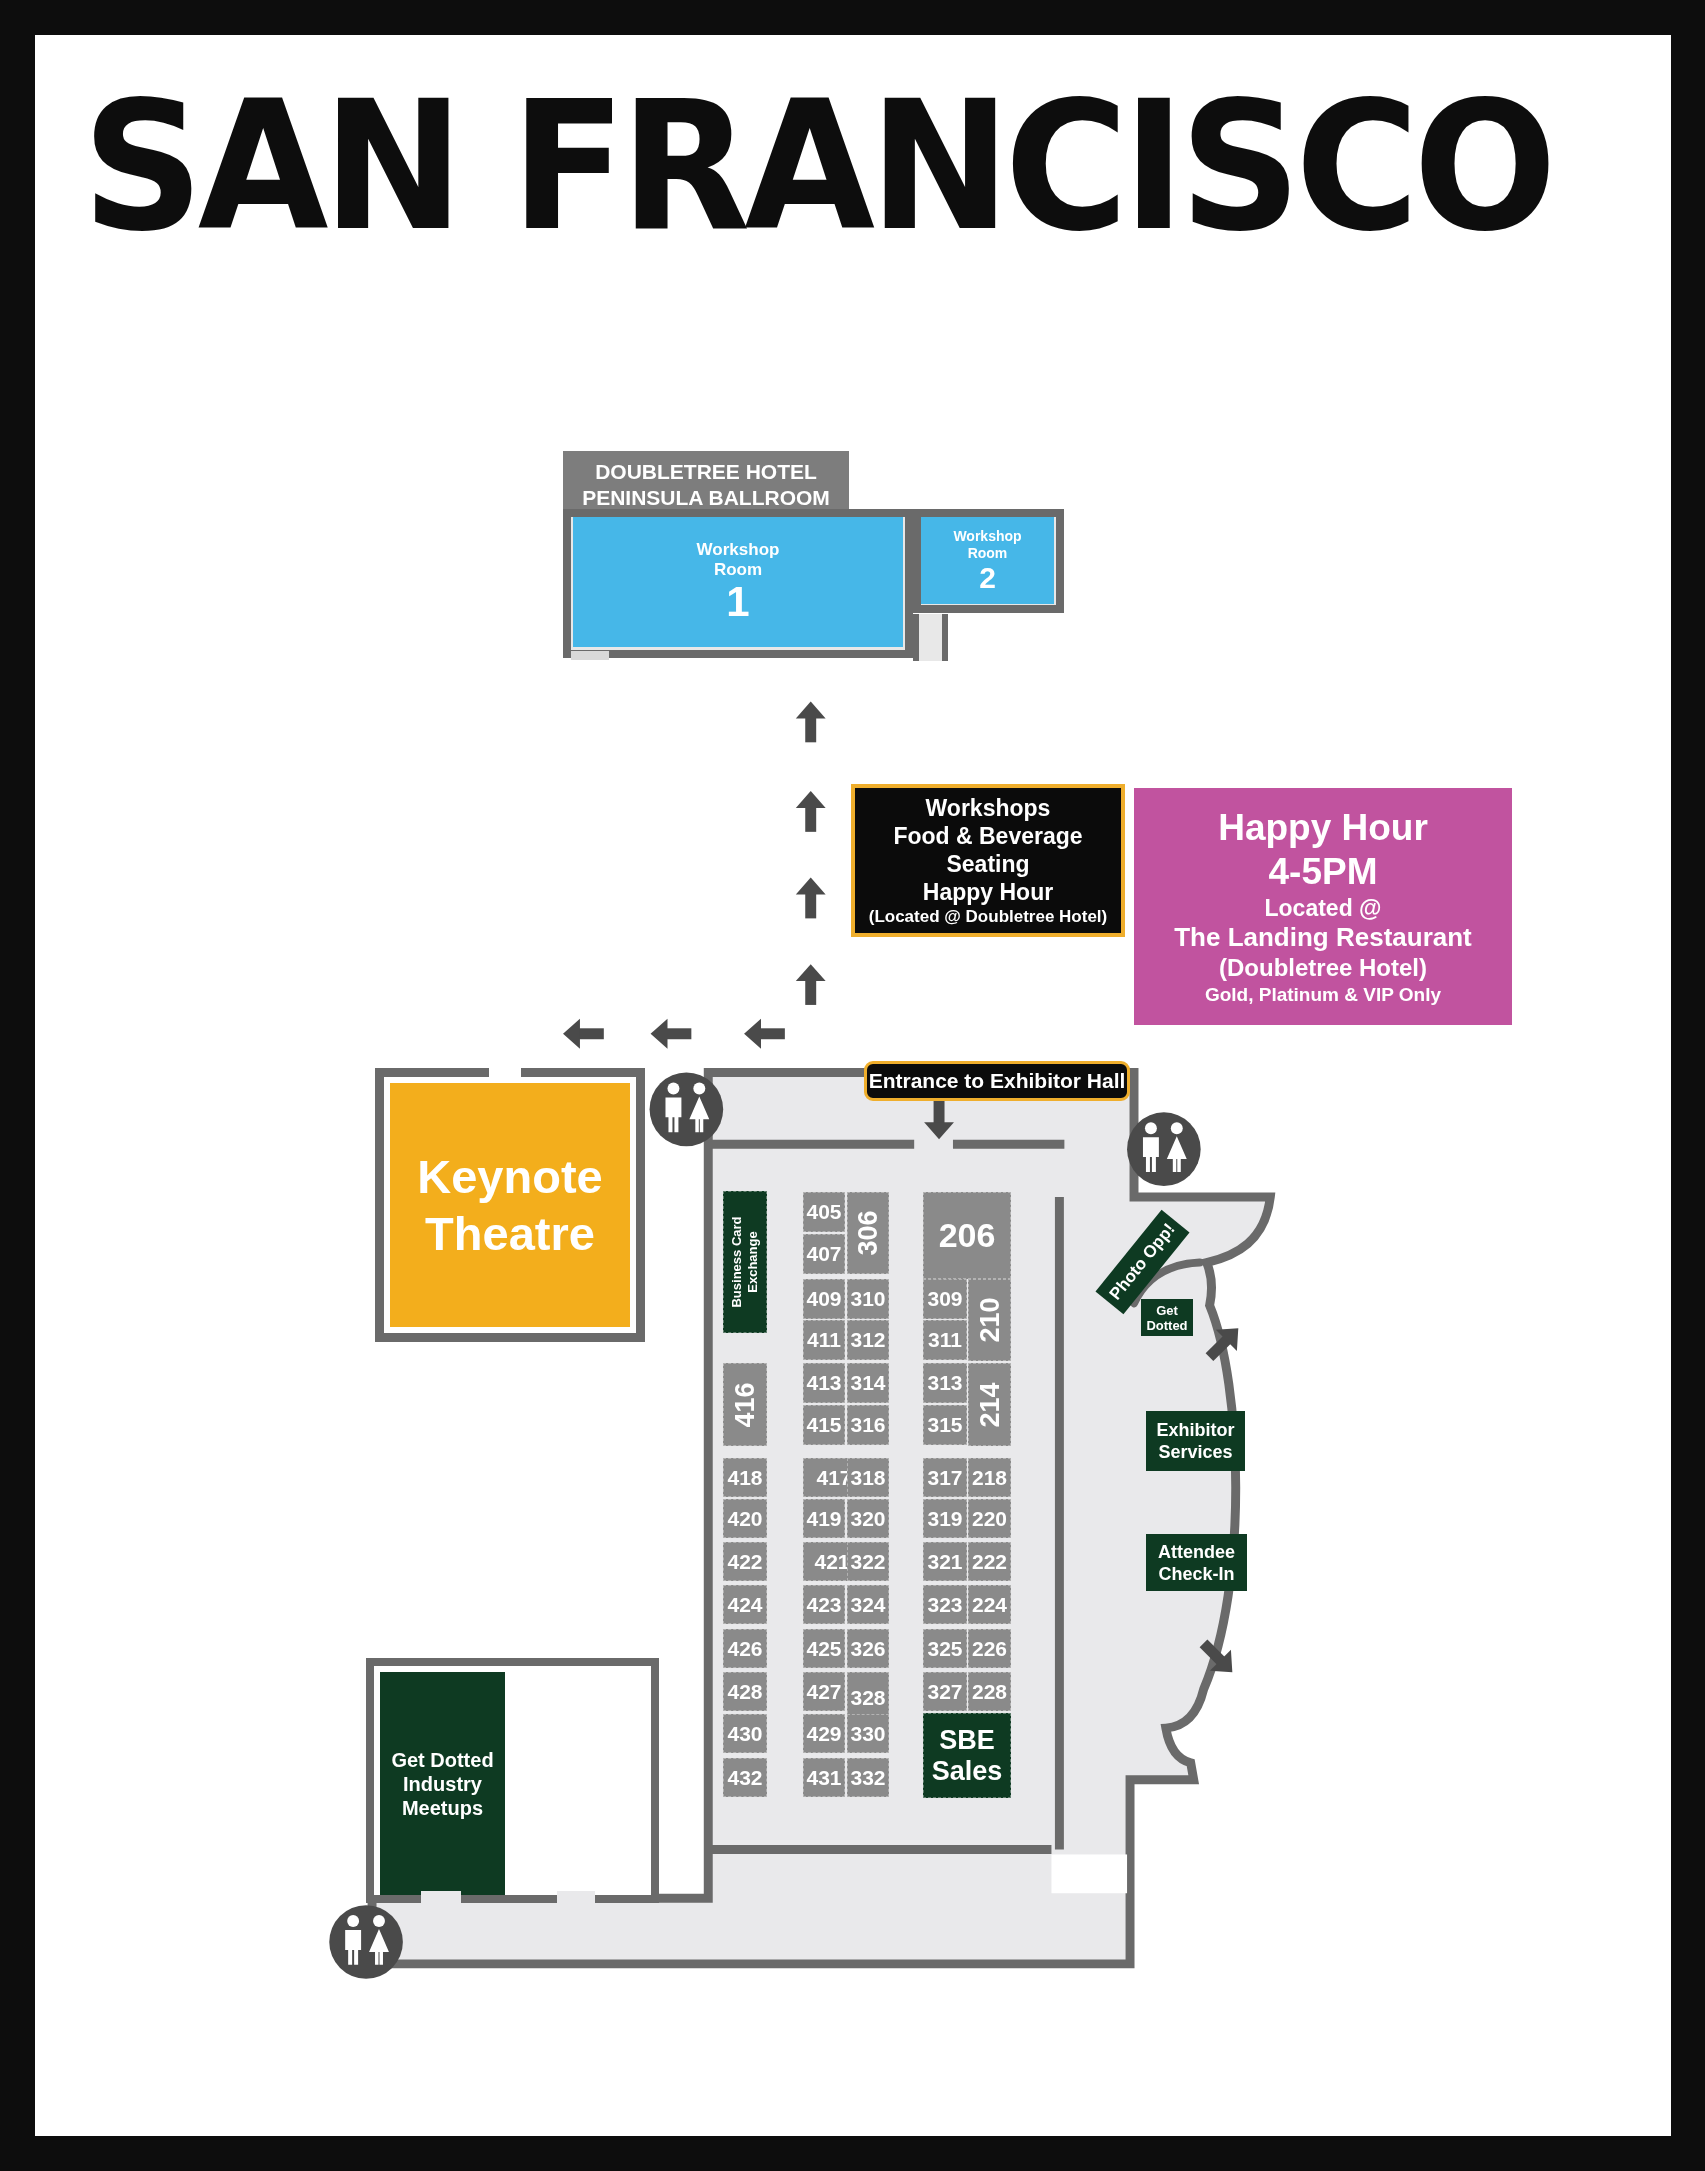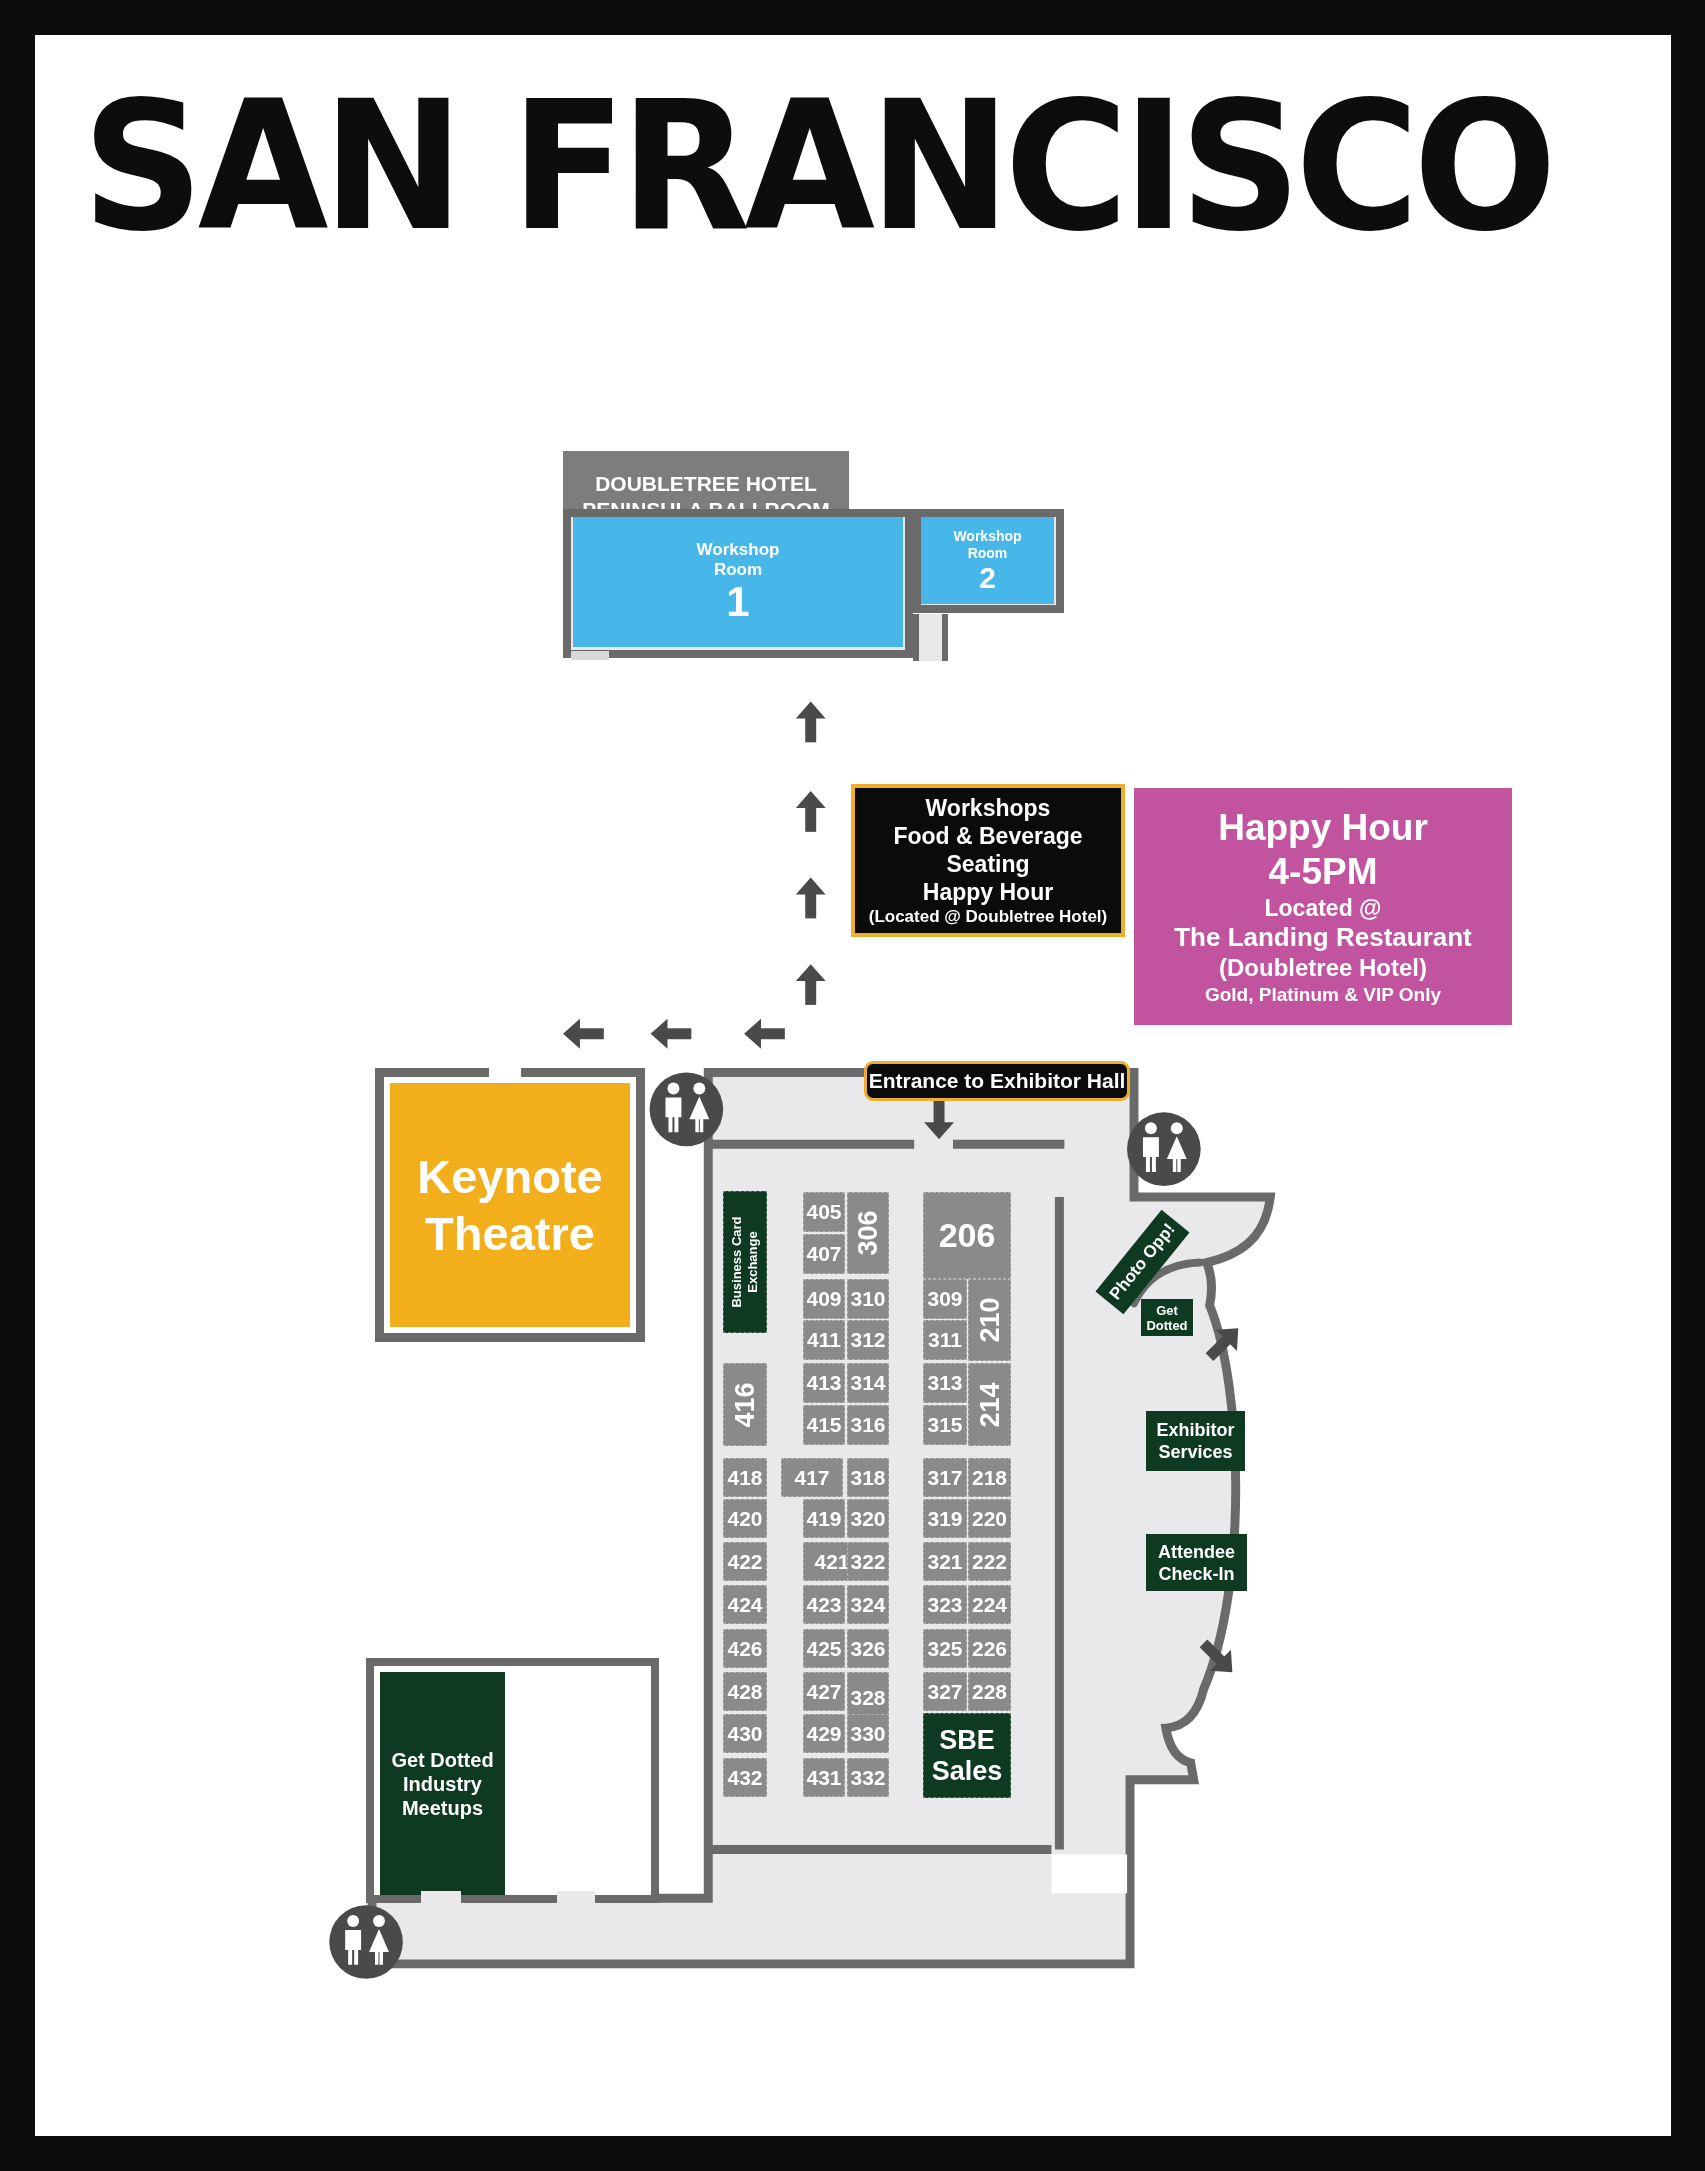--- a/index.html
+++ b/index.html
@@ -8,21 +8,21 @@
   .abs{position:absolute;}
   .ctr{display:flex;flex-direction:column;align-items:center;justify-content:center;text-align:center;}
   .b{font-weight:bold;}
   .w{color:#fff;}
   #panel{left:35px;top:35px;width:1636px;height:2101px;background:#ffffff;}
   #title{left:82px;top:62px;width:1546px;color:#0d0d0d;font-family:"DejaVu Sans","Liberation Sans",sans-serif;
          font-weight:bold;font-size:169px;letter-spacing:-6px;white-space:nowrap;
          transform:scaleY(1.06);transform-origin:top left;}
   svg.layer{position:absolute;left:0;top:0;}
   
-  #bt-header{left:563px;top:451px;width:286px;height:59px;background:#7d7d7d;font-size:21px;line-height:26px;padding-top:16px;}
+  #bt-header{left:563px;top:451px;width:286px;height:59px;background:#7d7d7d;font-size:21px;line-height:26px;padding-top:4px;}
   .roomframe{background:#e8e8e8;border:8px solid #6a6a6a;box-sizing:border-box;}
   #room1{left:563px;top:509px;width:350px;height:149px;}
   #room1-blue{left:573px;top:517px;width:330px;height:130px;background:#46b7e8;}
   #room2{left:913px;top:509px;width:151px;height:104px;}
   #room2-blue{left:921px;top:517px;width:133px;height:87px;background:#46b7e8;}
   #room1-step{left:571px;top:651px;width:38px;height:9px;background:#d9d9d9;z-index:7;}
   #stub{left:913px;top:614px;width:35px;height:47px;background:#e8e8e8;border-left:6px solid #6a6a6a;border-right:6px solid #6a6a6a;box-sizing:border-box;}
   .roomlbl{font-size:17px;line-height:20px;}
   .roomnum{font-size:42px;line-height:44px;}
   .roomlbl2{font-size:14px;line-height:17px;}
@@ -158,21 +158,21 @@
       </div>
       <div class="booth" style="left: 803px; top: 1320px; width: 42px; height: 40px; font-size: 21px;">
         <span>411</span>
       </div>
       <div class="booth" style="left: 803px; top: 1363px; width: 42px; height: 40px; font-size: 21px;">
         <span>413</span>
       </div>
       <div class="booth" style="left: 803px; top: 1405px; width: 42px; height: 40px; font-size: 21px;">
         <span>415</span>
       </div>
-      <div class="booth" style="left: 781px; top: 1458px; width: 62px; height: 39px; font-size: 21px;">
+      <div class="booth" style="left: 803px; top: 1458px; width: 62px; height: 39px; font-size: 21px;">
         <span>417</span>
       </div>
       <div class="booth" style="left: 803px; top: 1499px; width: 42px; height: 39px; font-size: 21px;">
         <span>419</span>
       </div>
       <div class="booth" style="left: 803px; top: 1542px; width: 58px; height: 39px; font-size: 21px;">
         <span>421</span>
       </div>
       <div class="booth" style="left: 803px; top: 1585px; width: 42px; height: 39px; font-size: 21px;">
         <span>423</span>

